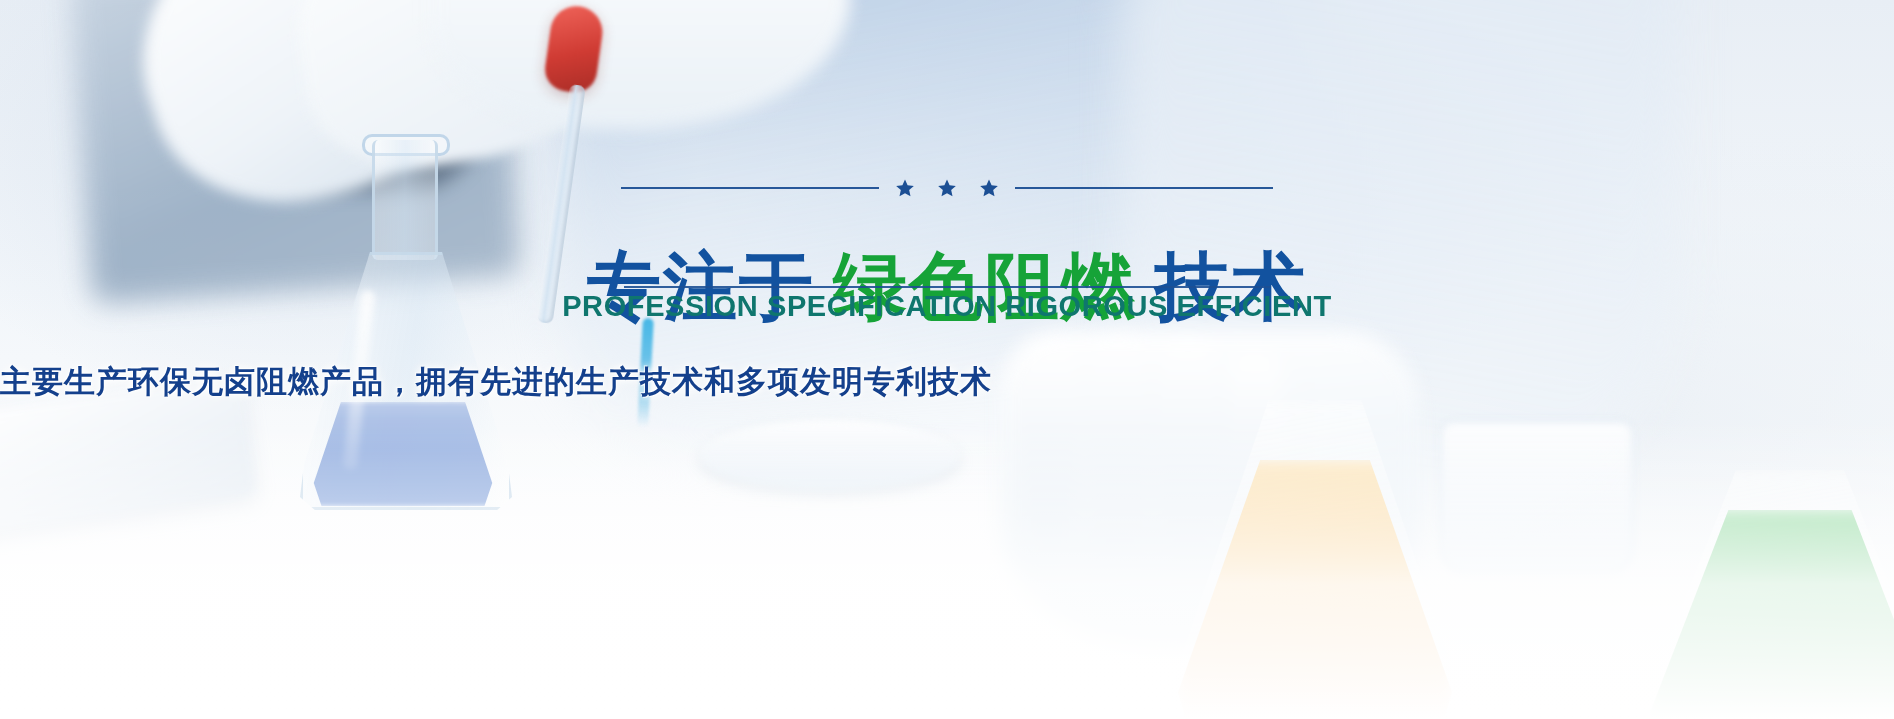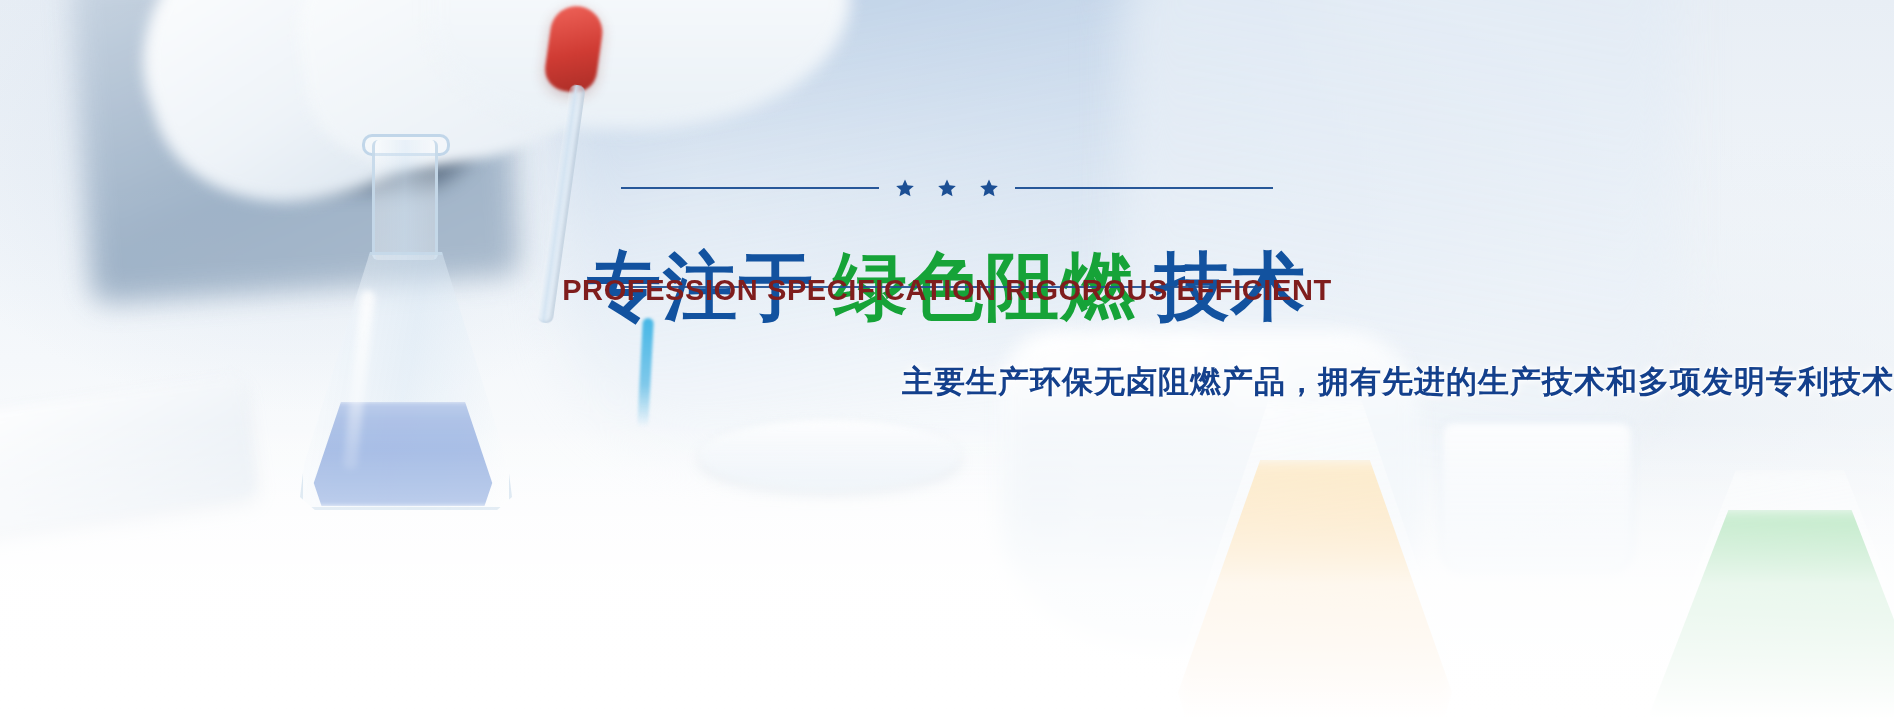--- a/index.html
+++ b/index.html
@@ -145,25 +145,25 @@
     font-size:74px;font-weight:700;line-height:1.12;letter-spacing:2px;
     white-space:nowrap;}
   .t-blue{color:#12529f;}
   .t-green{color:#16a338;}
   .t-gap{display:inline-block;width:18px;}
 
   .under-rule{position:absolute;left:0;top:286px;width:1894px;
     display:flex;justify-content:center;}
   .under-rule i{display:block;width:646px;height:2px;background:#1c4f94;opacity:.9;}
 
-  .subtitle{position:absolute;left:0;top:274px;width:1894px;text-align:center;
-    font-size:29px;font-weight:700;letter-spacing:.6px;color:#7f1d1d;
+  .subtitle{position:absolute;left:0;top:290px;width:1894px;text-align:center;
+    font-size:29px;font-weight:700;letter-spacing:.6px;color:#0f766e;
     white-space:nowrap;}
 
-  .tagline{position:absolute;left:0;top:361px;width:1894px;text-align:right;
+  .tagline{position:absolute;left:0;top:361px;width:1894px;text-align:left;
     font-size:31px;font-weight:700;letter-spacing:1px;color:#14408c;
     white-space:nowrap;
     text-shadow:
       0 0 6px rgba(255,255,255,.95),
       0 0 12px rgba(255,255,255,.9),
       1px 1px 0 rgba(255,255,255,.8),
       -1px -1px 0 rgba(255,255,255,.8);}
 </style>
 </head>
 <body>

